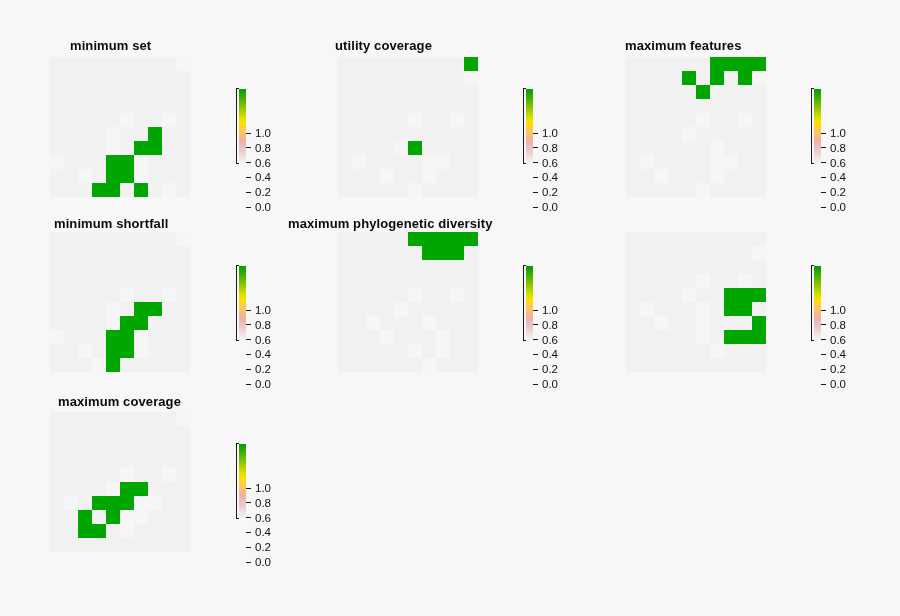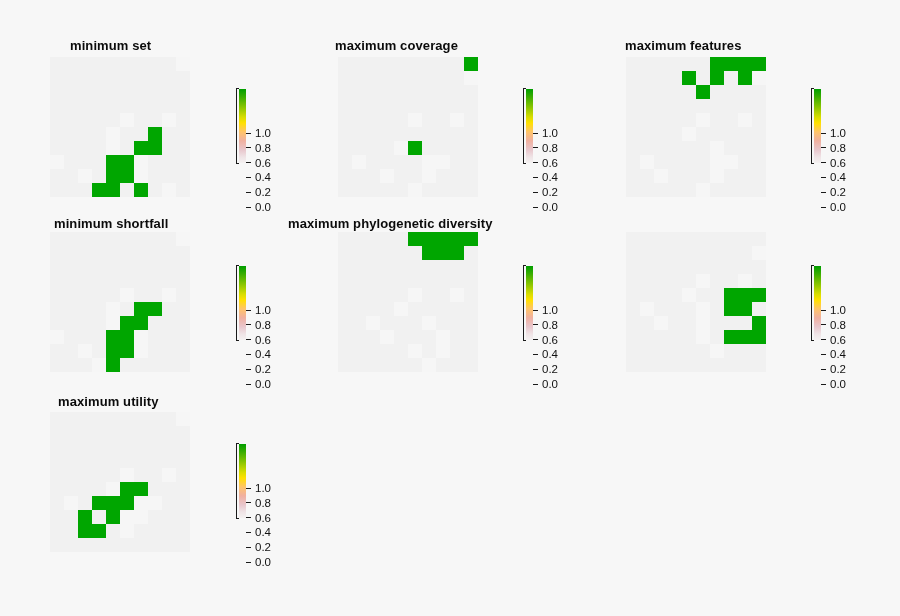--- a/index.html
+++ b/index.html
@@ -253,21 +253,21 @@
             <span class="lbl">0.2</span>
           </div>
           <div class="legend-tick" style="top: 72px;">
             <span class="dash"></span>
             <span class="lbl">0.0</span>
           </div>
         </div>
       </div>
     </div>
     <div class="panel" style="left: 0px; top: 0px; width: 900px; height: 616px;">
-      <div class="panel-title" style="left: 335px; top: 38px;">maximum coverage</div>
+      <div class="panel-title" style="left: 335px; top: 38px;">utility coverage</div>
       <div class="raster" style="background: rgb(241, 241, 241); left: 338px; top: 57px;">
         <div class="cell bg"></div>
         <div class="cell bg"></div>
         <div class="cell bg"></div>
         <div class="cell bg"></div>
         <div class="cell bg"></div>
         <div class="cell bg"></div>
         <div class="cell bg"></div>
         <div class="cell bg"></div>
         <div class="cell bg"></div>
@@ -927,21 +927,21 @@
             <span class="lbl">0.2</span>
           </div>
           <div class="legend-tick" style="top: 72px;">
             <span class="dash"></span>
             <span class="lbl">0.0</span>
           </div>
         </div>
       </div>
     </div>
     <div class="panel" style="left: 0px; top: 0px; width: 900px; height: 616px;">
-      <div class="panel-title" style="left: 58px; top: 394px;">maximum utility</div>
+      <div class="panel-title" style="left: 58px; top: 394px;">maximum coverage</div>
       <div class="raster" style="background: rgb(241, 241, 241); left: 50px; top: 412px;">
         <div class="cell bg"></div>
         <div class="cell bg"></div>
         <div class="cell bg"></div>
         <div class="cell bg"></div>
         <div class="cell bg"></div>
         <div class="cell bg"></div>
         <div class="cell bg"></div>
         <div class="cell bg"></div>
         <div class="cell bg"></div>

